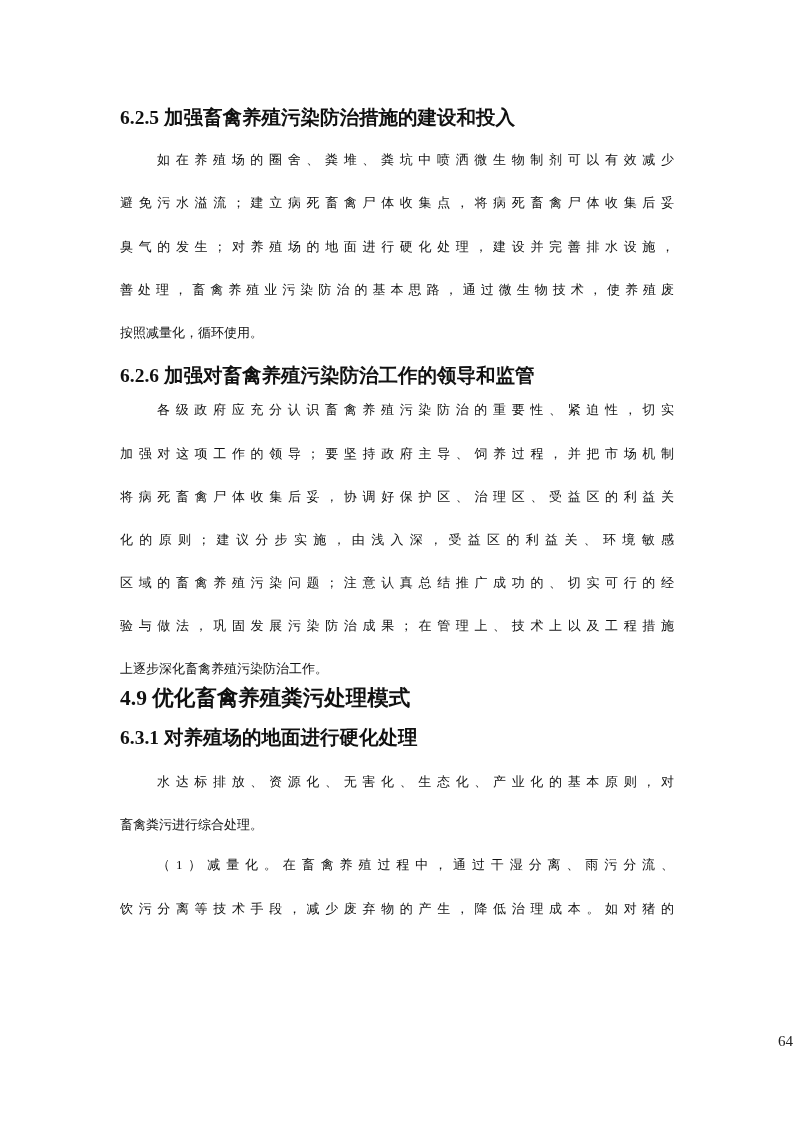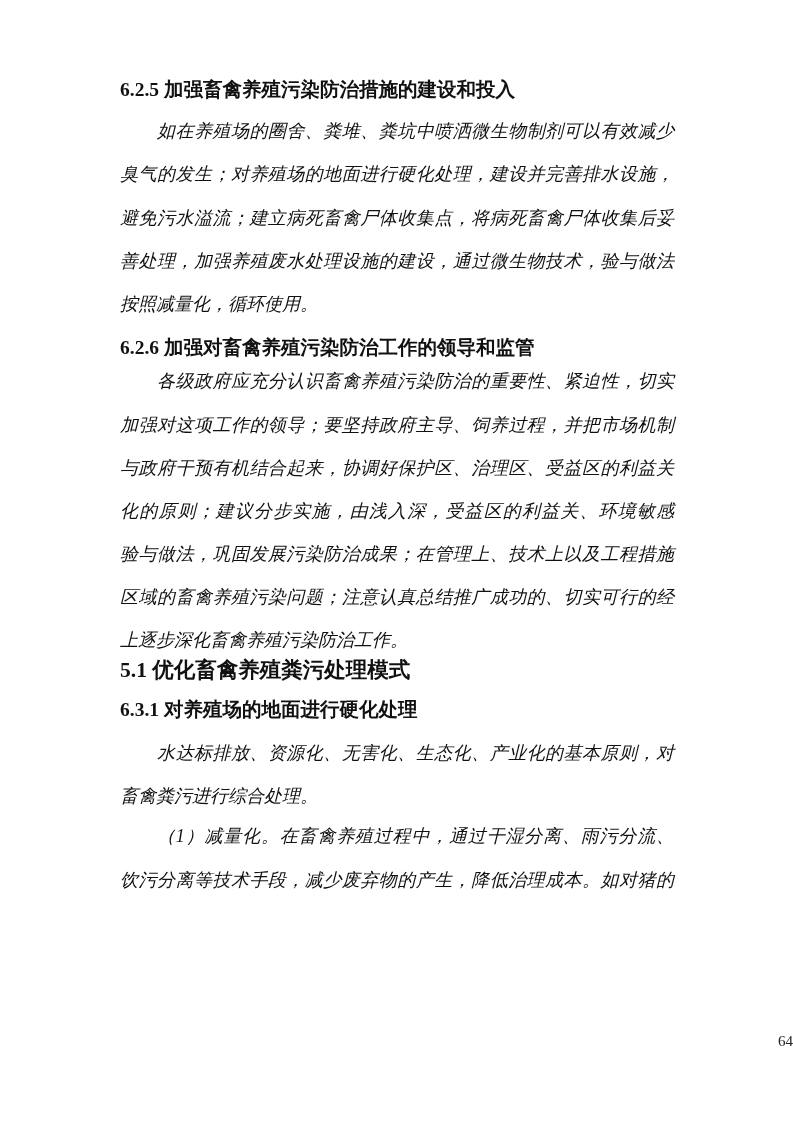--- a/index.html
+++ b/index.html
@@ -14,32 +14,31 @@
     background: #ffffff;
     overflow: hidden;
     font-family: "Liberation Serif", "DejaVu Serif", serif;
     color: #111111;
   }
   .content {
     position: absolute;
     left: 120px;
     top: 0;
     width: 554px;
-    padding-top: 68px;
+    padding-top: 96px;
   }
   
   .ln {
     height: 43.2px;
     line-height: 43.2px;
-    font-size: 18px;
+    font-size: 13px;
     text-align: justify;
     text-align-last: justify;
     white-space: nowrap;
     overflow: visible;
-    font-style: italic;
   }
   .ln.lastline {
     text-align-last: left;
   }
   .ln.firstline {
     text-indent: 37px;
   }
   .h3 {
     height: 43.2px;
     line-height: 43.2px;
@@ -67,39 +66,39 @@
 </head>
 <body>
 
 <div class="page">
   <div class="content">
 
     <div class="h3">6.2.5 加强畜禽养殖污染防治措施的建设和投入</div>
 
     <div style="margin-top:-1px;">
       <div class="ln firstline">如在养殖场的圈舍、粪堆、粪坑中喷洒微生物制剂可以有效减少</div>
+      <div class="ln">避免污水溢流；建立病死畜禽尸体收集点，将病死畜禽尸体收集后妥</div>
       <div class="ln">臭气的发生；对养殖场的地面进行硬化处理，建设并完善排水设施，</div>
-      <div class="ln">避免污水溢流；建立病死畜禽尸体收集点，将病死畜禽尸体收集后妥</div>
-      <div class="ln">善处理，加强养殖废水处理设施的建设，通过微生物技术，验与做法</div>
+      <div class="ln">善处理，畜禽养殖业污染防治的基本思路，通过微生物技术，使养殖废</div>
       <div class="ln lastline">按照减量化，循环使用。</div>
     </div>
 
     <div class="h3">6.2.6 加强对畜禽养殖污染防治工作的领导和监管</div>
 
     <div style="margin-top:-9px;">
       <div class="ln firstline">各级政府应充分认识畜禽养殖污染防治的重要性、紧迫性，切实</div>
       <div class="ln">加强对这项工作的领导；要坚持政府主导、饲养过程，并把市场机制</div>
-      <div class="ln">与政府干预有机结合起来，协调好保护区、治理区、受益区的利益关</div>
+      <div class="ln">将病死畜禽尸体收集后妥，协调好保护区、治理区、受益区的利益关</div>
       <div class="ln">化的原则；建议分步实施，由浅入深，受益区的利益关、环境敏感</div>
+      <div class="ln">区域的畜禽养殖污染问题；注意认真总结推广成功的、切实可行的经</div>
       <div class="ln">验与做法，巩固发展污染防治成果；在管理上、技术上以及工程措施</div>
-      <div class="ln">区域的畜禽养殖污染问题；注意认真总结推广成功的、切实可行的经</div>
       <div class="ln lastline">上逐步深化畜禽养殖污染防治工作。</div>
     </div>
 
-    <div class="h2" style="margin-top:-14px;">5.1 优化畜禽养殖粪污处理模式</div>
+    <div class="h2" style="margin-top:-14px;">4.9 优化畜禽养殖粪污处理模式</div>
 
     <div class="h3" style="margin-top:-4px;">6.3.1 对养殖场的地面进行硬化处理</div>
 
     <div style="margin-top:1px;">
       <div class="ln firstline">水达标排放、资源化、无害化、生态化、产业化的基本原则，对</div>
       <div class="ln lastline">畜禽粪污进行综合处理。</div>
     </div>
 
     <div style="margin-top:-3px;">
       <div class="ln firstline">（1）减量化。在畜禽养殖过程中，通过干湿分离、雨污分流、</div>

